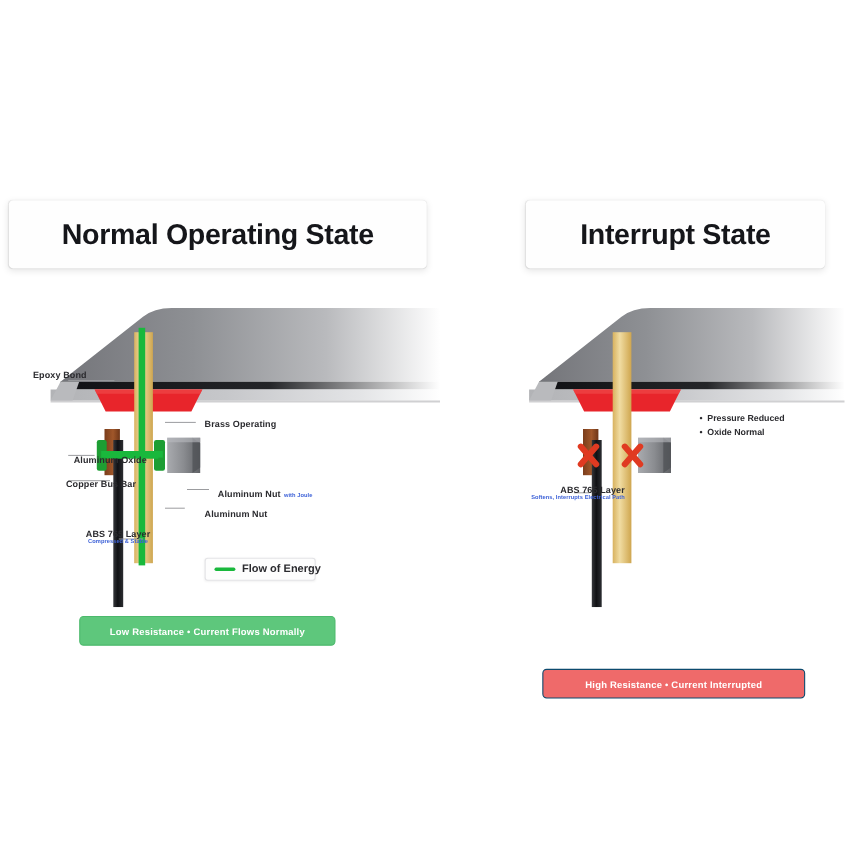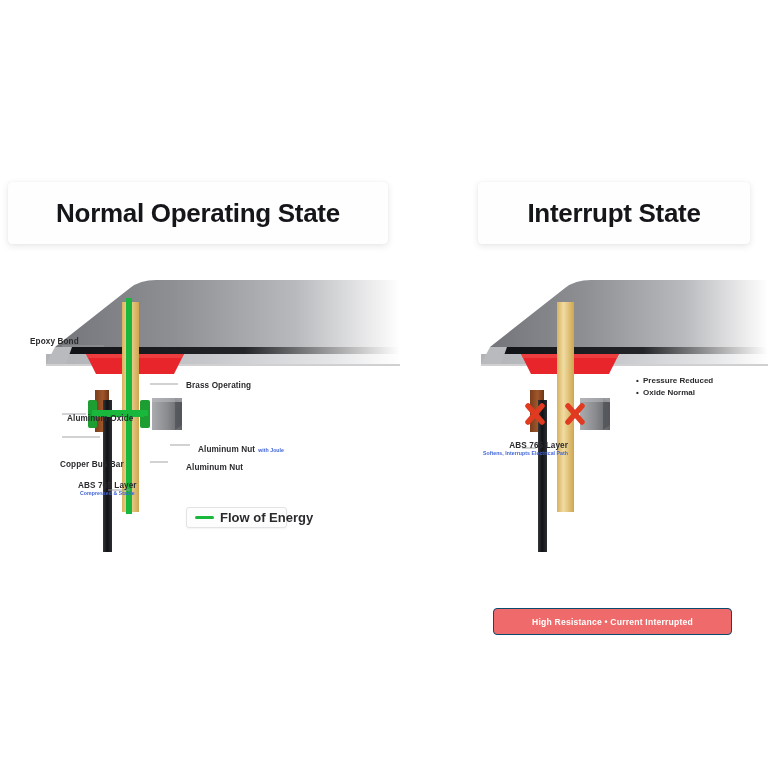--- a/index.html
+++ b/index.html
@@ -119,21 +119,21 @@
     box-shadow: 0 1px 2px rgba(0,0,0,0.05);
   }
   .legend-swatch {
     width: 19px;
     height: 3.4px;
     background: #19b83c;
     border-radius: 2px;
     flex: 0 0 auto;
   }
   .legend-text {
-    font-size: 13px;
+    font-size: 10px;
     color: #2b2b2f;
     font-weight: 600;
     white-space: nowrap;
   }
 
   
   .banner {
     position: absolute;
     top: 560px;
     height: 27px;
@@ -262,38 +262,41 @@
         </g>
       </svg>
     </div>
 
     <div class="lbl" style="left:30px; top:337px;">Epoxy Bond</div>
 
     <div class="lbl" style="left:186px; top:381px;">Brass Operating</div>
 
     <div class="lbl" style="left:67px; top:414px;">Aluminum Oxide</div>
 
-    <div class="lbl" style="left:60px; top:436px;margin-top:24px;">Copper Bus Bar</div>
+    <div class="lbl" style="left:60px; top:436px;">Copper Bus Bar</div>
 
     <div class="lbl" style="left:198px; top:445px;">
       <span>Aluminum Nut</span><span class="sub inline">with Joule</span>
     </div>
 
     <div class="lbl" style="left:186px; top:463px;">Aluminum Nut</div>
 
     <div class="lbl" style="left:78px; top:481px; text-align:center;">
       <span>ABS 765 Layer</span>
       <span class="sub">Compressed &amp; Stable</span>
     </div>
 
     <div class="legend">
       <span class="legend-swatch"></span>
       <span class="legend-text">Flow of Energy</span>
     </div>
 
+    <div class="banner ok">
+      <span>Low Resistance  •  Current Flows Normally</span>
+    </div>
   </div>
 
   <div class="panel panel-right">
 
     <div class="title-card right">
       <span class="title-text">Interrupt State</span>
     </div>
 
     <div class="stage">
       <svg width="298" height="290" viewBox="0 0 298 290" xmlns="http://www.w3.org/2000/svg">

